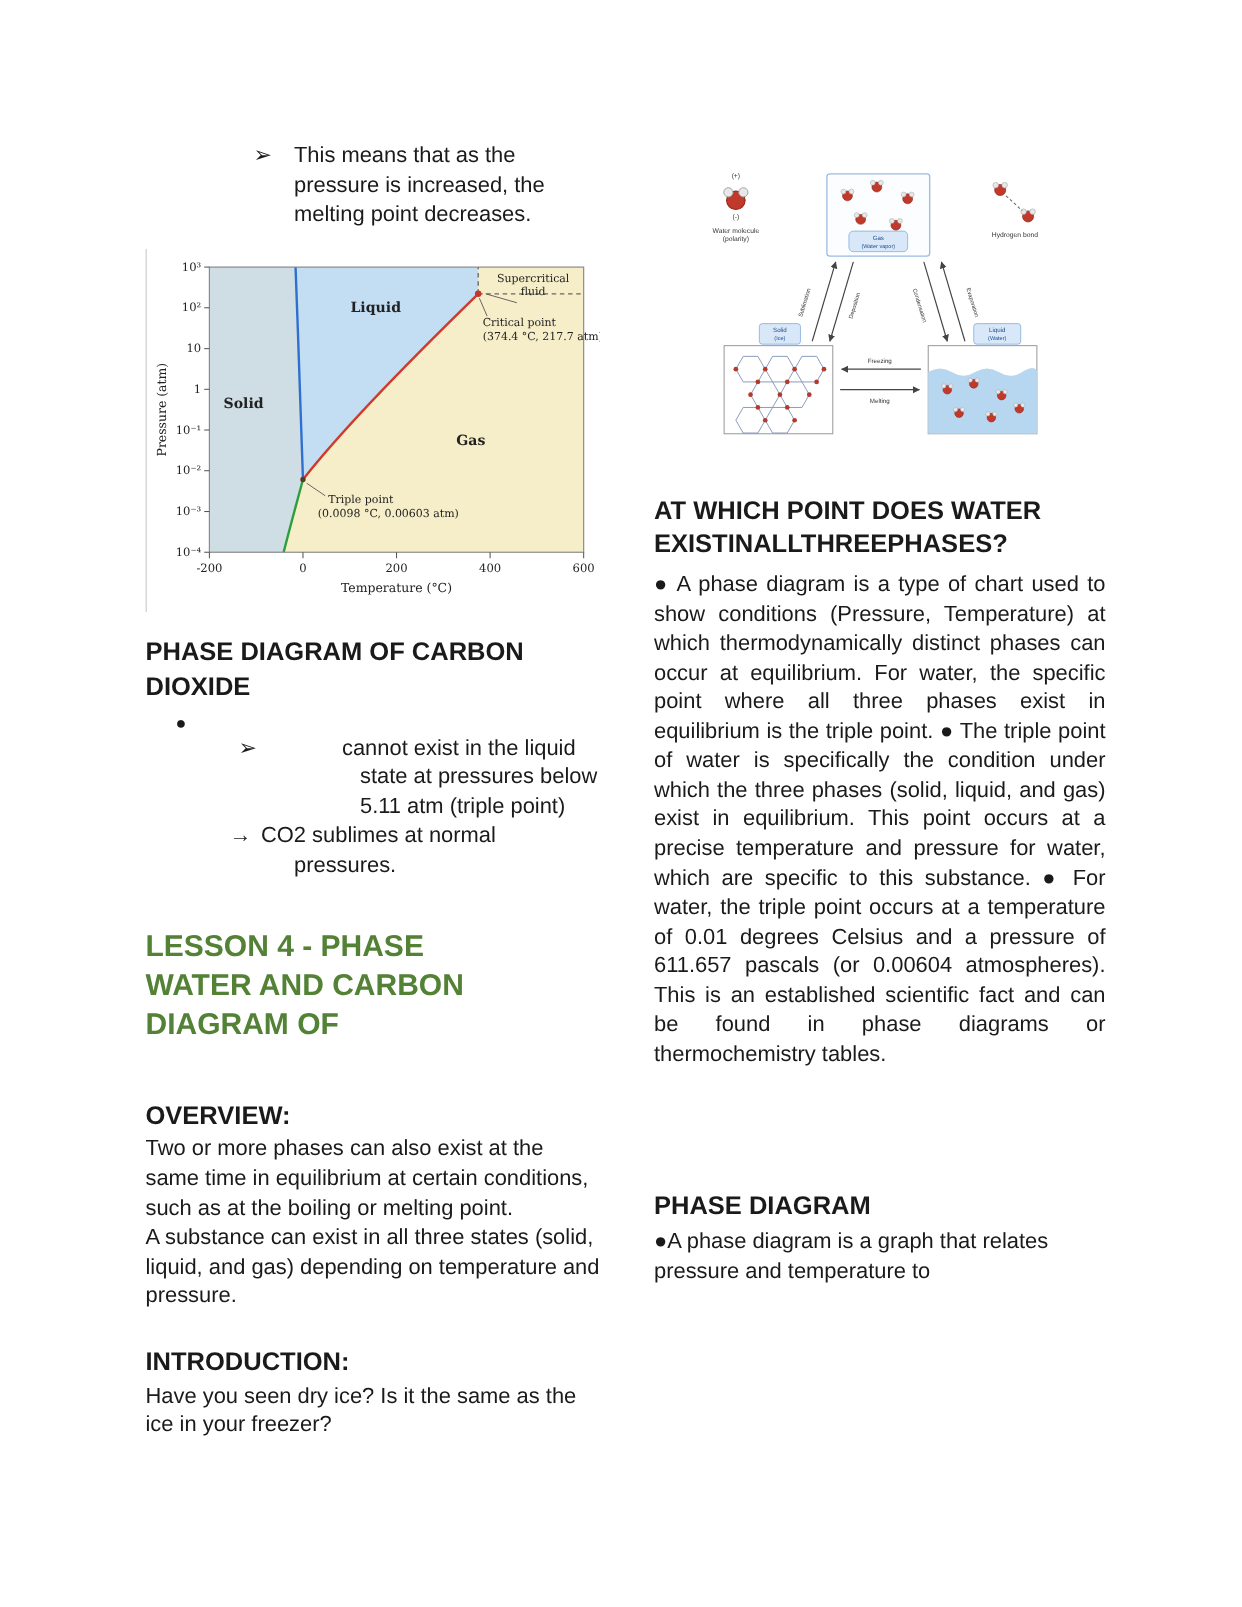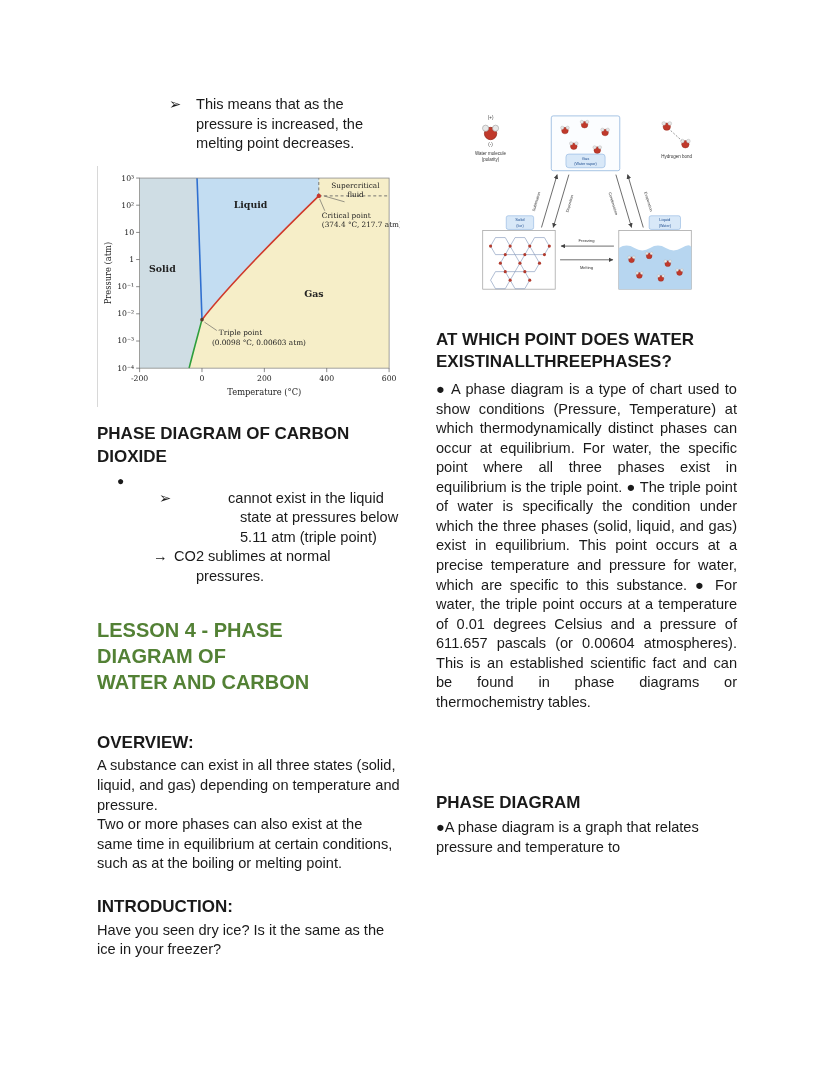--- a/index.html
+++ b/index.html
@@ -164,27 +164,27 @@
         <span class="marker">➢</span>
         <span class="txt">cannot exist in the liquid state at pressures below 5.11 atm (triple point)</span>
       </div>
       <div class="bl bl3">
         <span class="marker">→</span>
         <span class="txt">CO2 sublimes at normal pressures.</span>
       </div>
 
       <h1 class="lesson-title">
         <div>LESSON 4 - PHASE</div>
+        <div>WATER AND CARBON</div>
         <div>DIAGRAM OF</div>
-        <div>WATER AND CARBON</div>
       </h1>
 
       <h3 class="sec-head overview-head">OVERVIEW:</h3>
+      <p class="para">Two or more phases can also exist at the same time in equilibrium at certain conditions, such as at the boiling or melting point.</p>
       <p class="para">A substance can exist in all three states (solid, liquid, and gas) depending on temperature and pressure.</p>
-      <p class="para">Two or more phases can also exist at the same time in equilibrium at certain conditions, such as at the boiling or melting point.</p>
 
       <h3 class="sec-head intro-head">INTRODUCTION:</h3>
       <p class="para">Have you seen dry ice? Is it the same as the ice in your freezer?</p>
     </div>
 
     <div class="col right">
 
 
       <figure class="states-figure">
         <svg viewBox="0 0 245 190" width="240" height="186" font-family="Liberation Sans, sans-serif">

